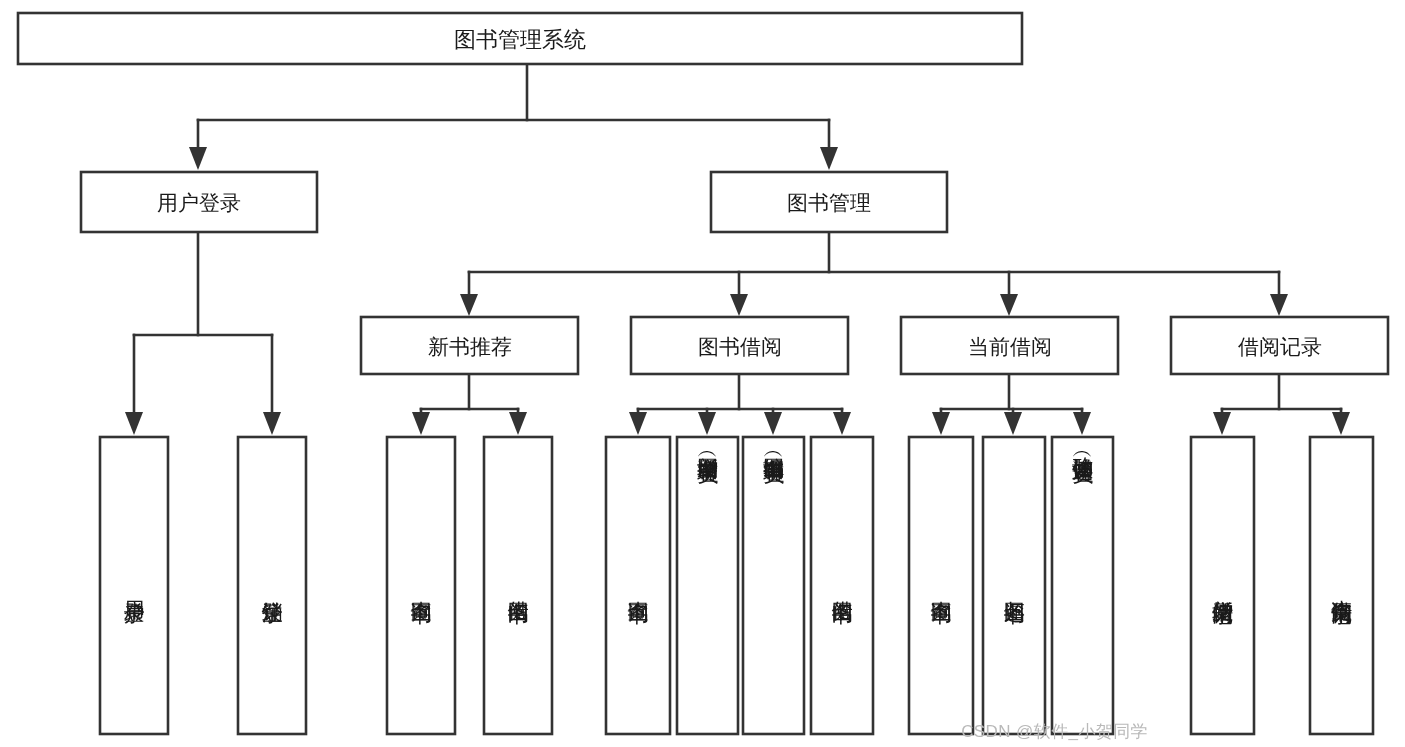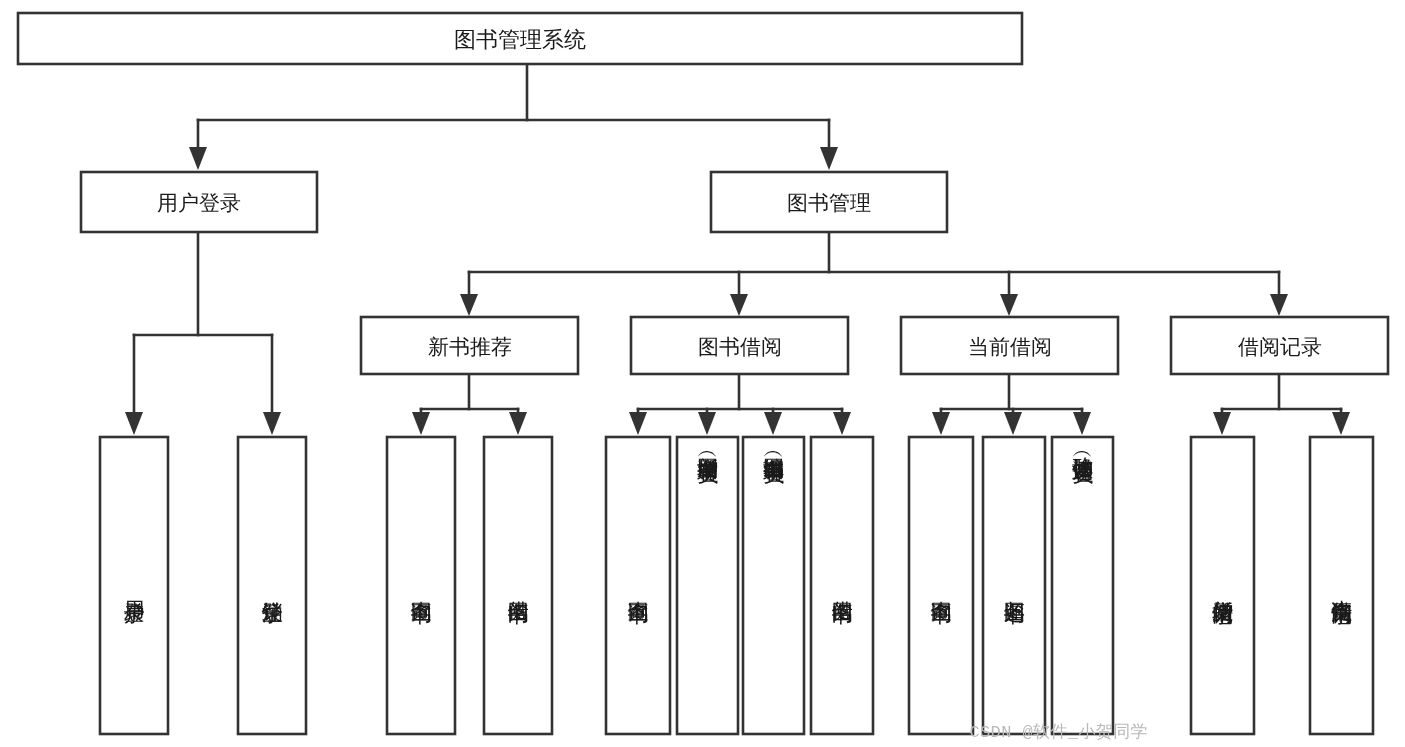--- a/index.html
+++ b/index.html
@@ -70,21 +70,21 @@
     font-size: 21px;
     line-height: 1.06;
     color: #1a1a1a;
     letter-spacing: 1px;
     white-space: nowrap;
   }
   .watermark {
     position: absolute;
     right: 6px;
     bottom: 4px;
-    font-family: Liberation Mono, monospace;
+    font-family: Liberation Sans, sans-serif;
     font-size: 17px;
     color: #b9b9b9;
     letter-spacing: 0.4px;
     white-space: nowrap;
     margin-left: 26px;
   }
 </style>
 </head>
 <body>
 

